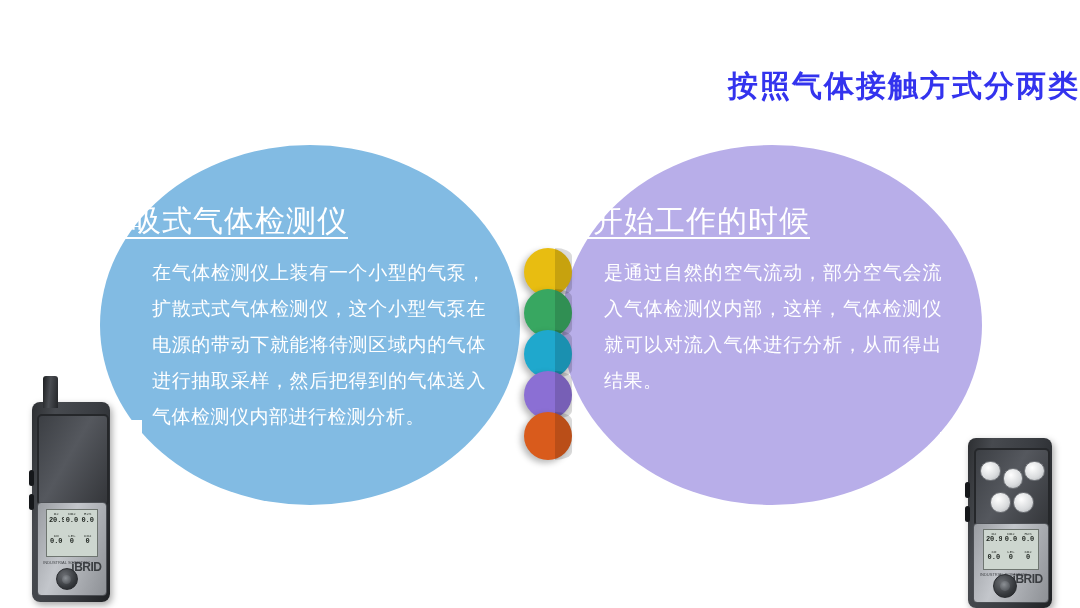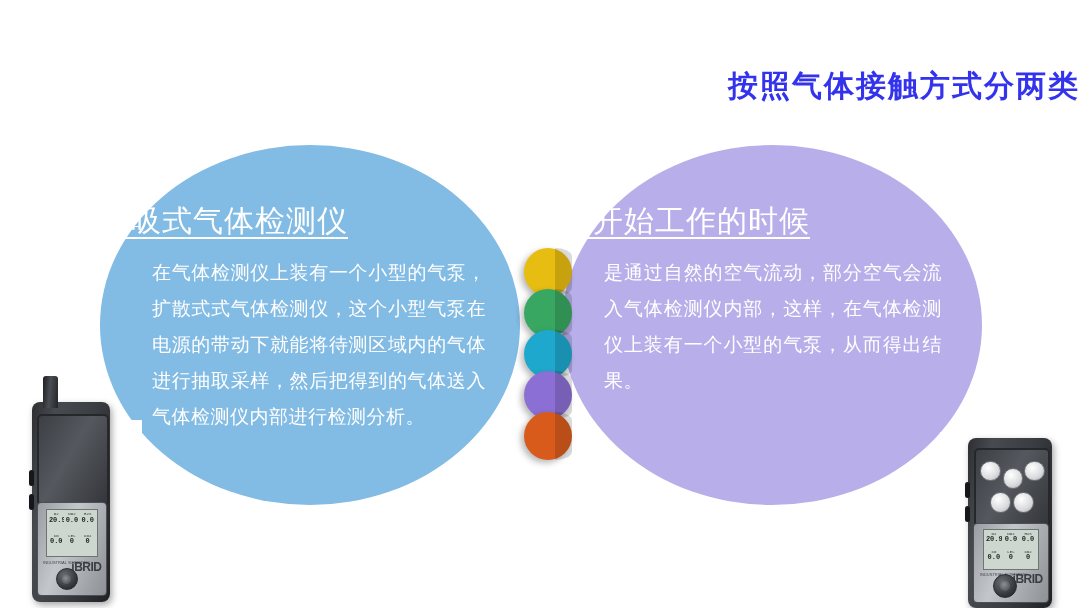--- a/index.html
+++ b/index.html
@@ -291,21 +291,21 @@
 
   <div id="slide-title" style="color: rgb(51, 51, 238);">按照气体接触方式分两类</div>
 
   <div id="bubble-left" class="bubble" style="background: rgb(130, 187, 227);">
     <div class="bubble-heading" style="color: rgb(255, 255, 255);">泵吸式气体检测仪</div>
     <div class="bubble-body" style="color: rgb(255, 255, 255);">在气体检测仪上装有一个小型的气泵，扩散式式气体检测仪，这个小型气泵在电源的带动下就能将待测区域内的气体进行抽取采样，然后把得到的气体送入气体检测仪内部进行检测分析。</div>
   </div>
 
   <div id="bubble-right" class="bubble" style="background: rgb(184, 174, 233);">
     <div class="bubble-heading" style="color: rgb(255, 255, 255);">当开始工作的时候</div>
-    <div class="bubble-body" style="color: rgb(255, 255, 255);">是通过自然的空气流动，部分空气会流入气体检测仪内部，这样，在气体检测仪上装有一个小型的气泵，从而得出结果。</div>
+    <div class="bubble-body" style="color: rgb(255, 255, 255);">是通过自然的空气流动，部分空气会流入气体检测仪内部，这样，气体检测仪就可以对流入气体进行分析，从而得出结果。</div>
   </div>
 
   <div id="notch-left" class="notch"></div>
   <div id="notch-right" class="notch"></div>
 
   <div id="deco-stack">
     <div class="deco-circle" style="top: 0px; background: rgb(232, 189, 17);">
         <div class="half-dark"></div>
       </div>
     <div class="deco-circle" style="top: 41px; background: rgb(56, 167, 97);">

